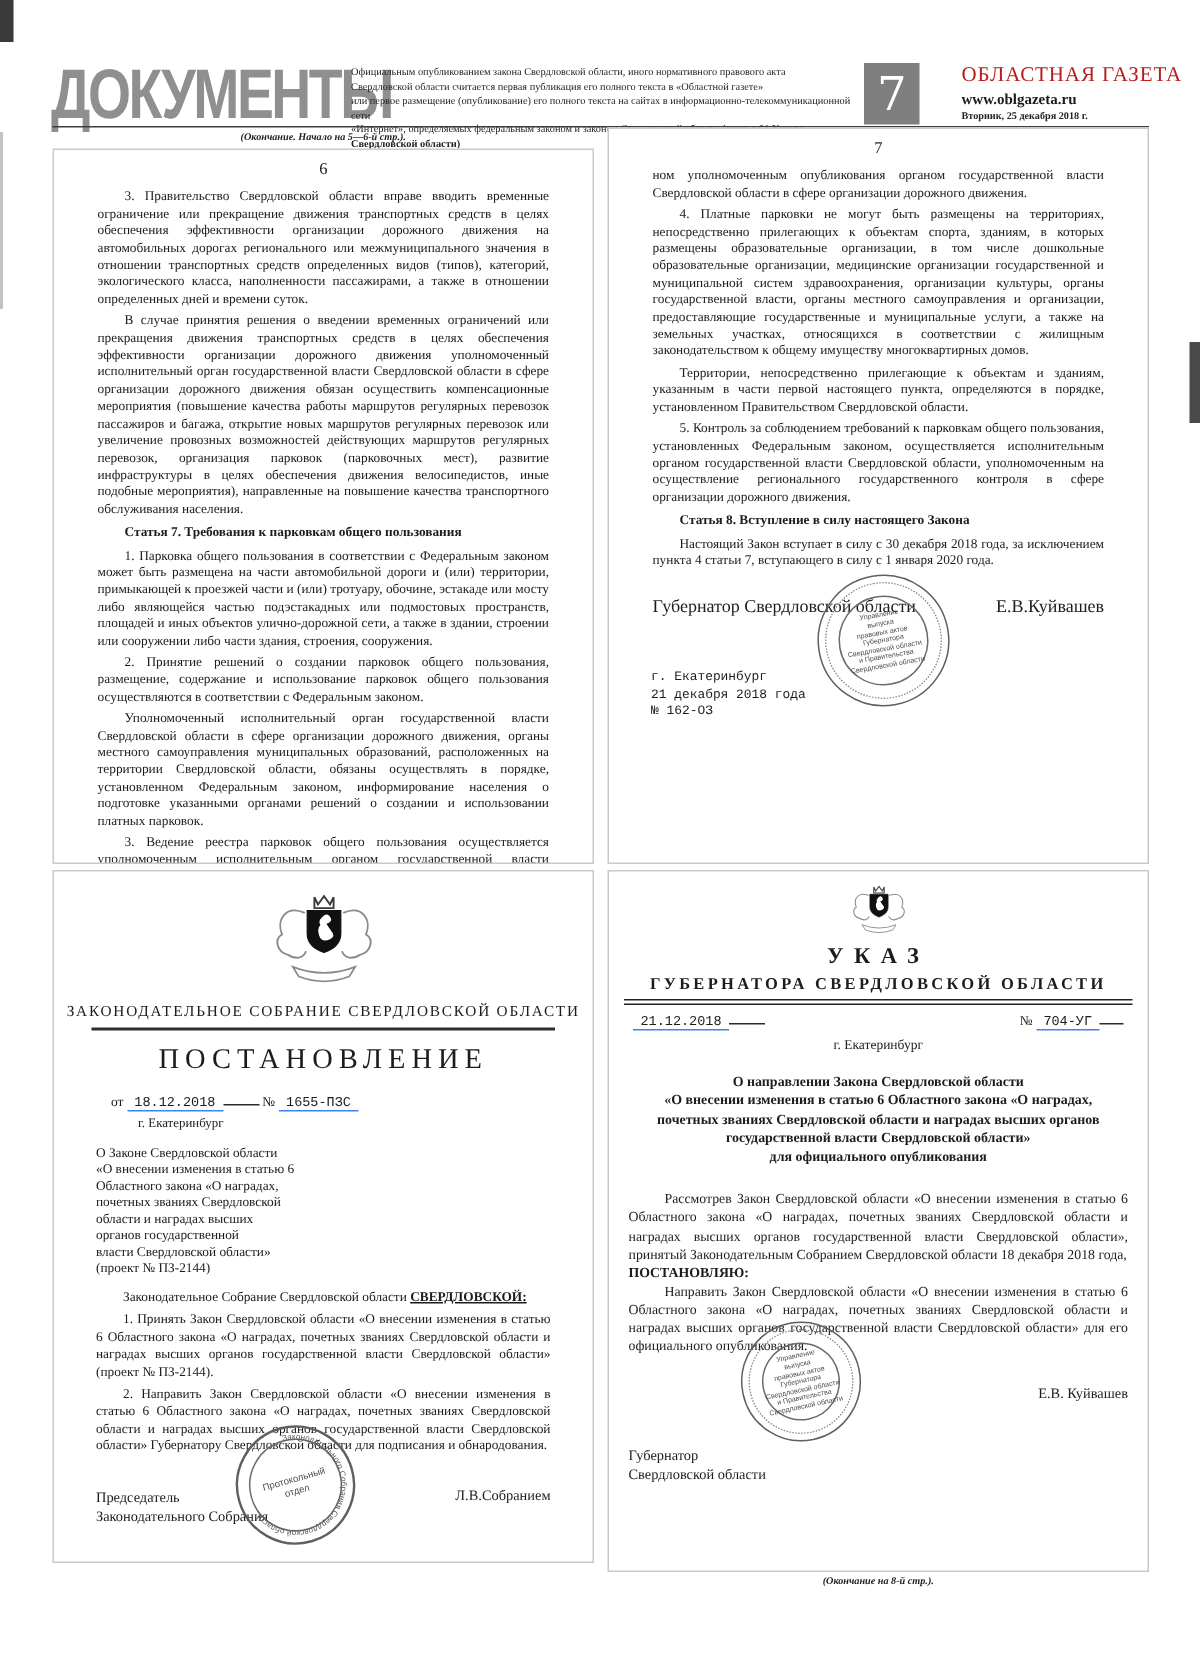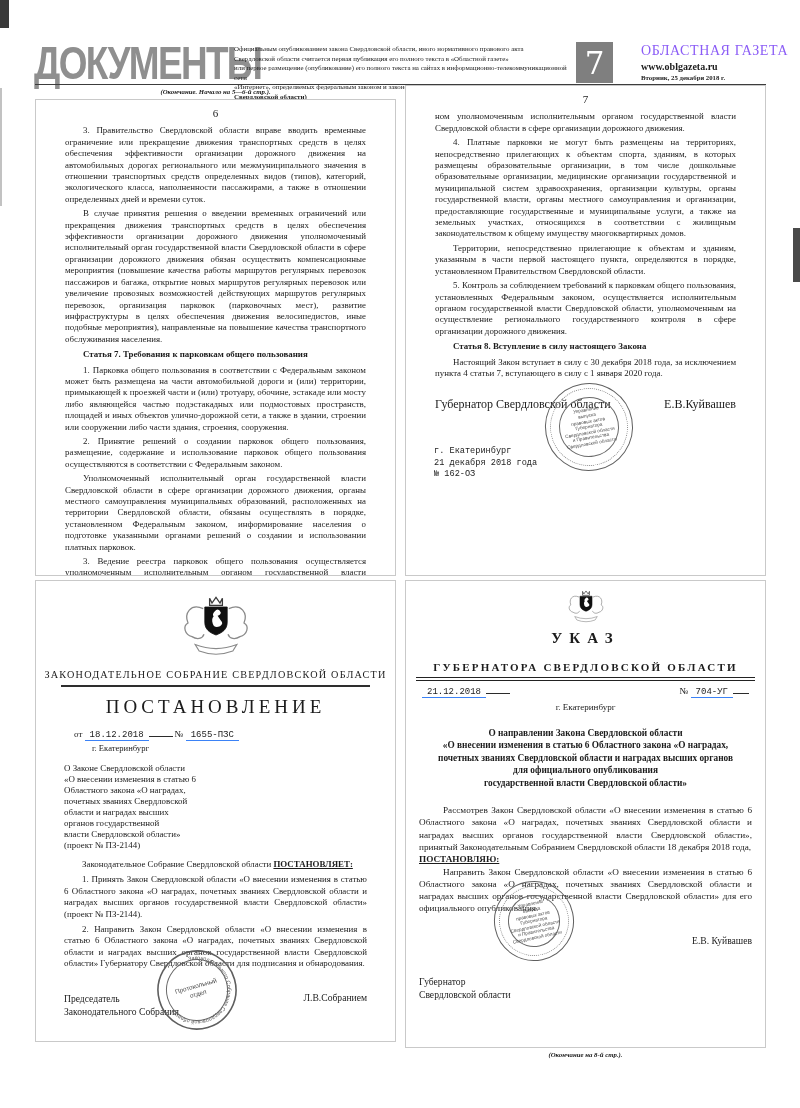--- a/index.html
+++ b/index.html
@@ -19,21 +19,21 @@
     font-family:"Liberation Serif",serif; font-size:6.9px; line-height:9.6px; color:#222;
     text-align:left;
   }
   .masthead-note b { font-weight:bold; }
   #page-number-box {
     position:absolute; left:576px; top:42px; width:37px; height:41px; background:#7f7f7f;
     display:flex; align-items:center; justify-content:center;
   }
   #page-number-box span { font-family:"DejaVu Serif",serif; font-size:31px; color:#ffffff; }
   .gazette { position:absolute; left:641px; top:43px; width:150px; }
-  .gazette-name { font-family:"Liberation Serif",serif; font-size:14px; letter-spacing:.6px; color:#8b5cf6; white-space:nowrap; }
+  .gazette-name { font-family:"Liberation Serif",serif; font-size:14px; letter-spacing:.6px; color:#b91c1c; white-space:nowrap; }
   .gazette-site { font-family:"Liberation Serif",serif; font-weight:bold; font-size:10px; margin-top:2px; }
   .gazette-date { font-family:"Liberation Serif",serif; font-weight:bold; font-size:6.8px; margin-top:2px; color:#222; }
   #masthead-rule { position:absolute; left:35px; top:84px; width:731px; height:1px; background:#3c3c3c; }
   .continuation { font-family:"Liberation Serif",serif; font-style:italic; font-weight:bold; font-size:6.8px; color:#222; text-align:center; }
   #continuation-top { position:absolute; left:35px; top:88px; width:361px; }
   #continuation-bottom { position:absolute; left:405px; top:1051px; width:361px; }
   
   .docbox { position:absolute; background:#fff; border:1px solid #c9c9c9; overflow:hidden; }
   #box-tl { left:35px;  top:99px;  width:361px; height:477px; padding:6px 29px; }
   #box-tr { left:405px; top:85px;  width:361px; height:491px; padding:6px 29px; }
@@ -72,29 +72,29 @@
   .subject { font-size:8.9px; line-height:11px; margin-left:28px; text-align:left; }
   #bl-subject { margin-top:10px; }
   .bl-body { font-size:8.9px; line-height:11.4px; text-align:justify; margin:8px 28px 0; }
   .bl-body .p { text-indent:18px; margin-bottom:4px; }
   .resolves-word { font-weight:bold; text-decoration:underline; }
   #bl-sig { display:flex; justify-content:space-between; font-size:9.6px; margin:22px 28px 0; }
   #bl-sig .t { line-height:13px; }
   
   #br-arms { margin-top:6px; }
   #br-doctype { text-align:center; font-weight:bold; font-size:15px; letter-spacing:7px; margin-top:3px; }
-  #br-org { text-align:center; font-weight:bold; font-size:11px; letter-spacing:2.2px; margin-top:14px; white-space:nowrap; }
+  #br-org { text-align:center; font-weight:bold; font-size:11px; letter-spacing:2.2px; margin-top:3px; white-space:nowrap; }
   #br-rules { margin:4px 10px 0; height:4px; border-top:1.6px solid #222; border-bottom:0.9px solid #222; }
   #br-dateline { display:flex; justify-content:space-between; font-size:9px; margin:5px 16px 0; }
   #br-place { text-align:center; font-size:9px; margin-top:5px; }
   .br-title { text-align:center; font-weight:bold; font-size:9.3px; line-height:12.4px; }
   #br-title-block { margin-top:15px; }
   .br-body { font-size:9.2px; line-height:12.3px; text-align:justify; margin:0 13px; }
   #br-p1 { margin-top:15px; text-indent:24px; }
-  #br-resolve { font-weight:bold; text-align:left;text-decoration:underline; }
+  #br-resolve { font-weight:bold; text-align:left; }
   #br-p2 { text-indent:24px; }
   #br-sig { display:flex; justify-content:space-between; font-size:9.6px; margin:20px 13px 0; }
   #br-sig .t { line-height:13px;margin-top:40px; }
   
   .art { position:absolute; }
   #art-corner { left:0; top:0; width:9px; height:28px; background:#3a3a3a; }
   #art-left { left:0; top:88px; width:2px; height:118px; background:#c2c2c2; }
   #art-right { left:793px; top:228px; width:7px; height:54px; background:#4a4a4a; }
 </style>
 </head>
@@ -144,21 +144,21 @@
     <p class="p">В случае принятия решения о введении временных ограничений или прекращения движения транспортных средств в целях обеспечения эффективности организации дорожного движения уполномоченный исполнительный орган государственной власти Свердловской области в сфере организации дорожного движения обязан осуществить компенсационные мероприятия (повышение качества работы маршрутов регулярных перевозок пассажиров и багажа, открытие новых маршрутов регулярных перевозок или увеличение провозных возможностей действующих маршрутов регулярных перевозок, организация парковок (парковочных мест), развитие инфраструктуры в целях обеспечения движения велосипедистов, иные подобные мероприятия), направленные на повышение качества транспортного обслуживания населения.</p>
     <div class="article-h">Статья 7. Требования к парковкам общего пользования</div>
     <p class="p">1. Парковка общего пользования в соответствии с Федеральным законом может быть размещена на части автомобильной дороги и (или) территории, примыкающей к проезжей части и (или) тротуару, обочине, эстакаде или мосту либо являющейся частью подэстакадных или подмостовых пространств, площадей и иных объектов улично-дорожной сети, а также в здании, строении или сооружении либо части здания, строения, сооружения.</p>
     <p class="p">2. Принятие решений о создании парковок общего пользования, размещение, содержание и использование парковок общего пользования осуществляются в соответствии с Федеральным законом.</p>
     <p class="p">Уполномоченный исполнительный орган государственной власти Свердловской области в сфере организации дорожного движения, органы местного самоуправления муниципальных образований, расположенных на территории Свердловской области, обязаны осуществлять в порядке, установленном Федеральным законом, информирование населения о подготовке указанными органами решений о создании и использовании платных парковок.</p>
     <p class="p">3. Ведение реестра парковок общего пользования осуществляется уполномоченным исполнительным органом государственной власти Свердловской области в сфере организации дорожного движения, уполномоченными органами местного самоуправления муниципальных образований, расположенных на территории Свердловской области, в порядке, установлен-</p>
   </div>
 
   <div class="docbox doc" id="box-tr">
     <div class="pageno">7</div>
-    <p class="p" style="text-indent:0">ном уполномоченным исполнительным органом государственной власти Свердловской области в сфере организации дорожного движения.</p>
+    <p class="p" style="text-indent:0">ном уполномоченным опубликования органом государственной власти Свердловской области в сфере организации дорожного движения.</p>
     <p class="p">4. Платные парковки не могут быть размещены на территориях, непосредственно прилегающих к объектам спорта, зданиям, в которых размещены образовательные организации, в том числе дошкольные образовательные организации, медицинские организации государственной и муниципальной систем здравоохранения, организации культуры, органы государственной власти, органы местного самоуправления и организации, предоставляющие государственные и муниципальные услуги, а также на земельных участках, относящихся в соответствии с жилищным законодательством к общему имуществу многоквартирных домов.</p>
     <p class="p">Территории, непосредственно прилегающие к объектам и зданиям, указанным в части первой настоящего пункта, определяются в порядке, установленном Правительством Свердловской области.</p>
     <p class="p">5. Контроль за соблюдением требований к парковкам общего пользования, установленных Федеральным законом, осуществляется исполнительным органом государственной власти Свердловской области, уполномоченным на осуществление регионального государственного контроля в сфере организации дорожного движения.</p>
     <div class="article-h">Статья 8. Вступление в силу настоящего Закона</div>
     <p class="p">Настоящий Закон вступает в силу с 30 декабря 2018 года, за исключением пункта 4 статьи 7, вступающего в силу с 1 января 2020 года.</p>
     <div class="sig-row">
       <span>Губернатор Свердловской области</span>
       <span>Е.В.Куйвашев</span>
     </div>
     <div class="seal" id="tr-seal">
@@ -195,21 +195,21 @@
       <div>О Законе Свердловской области</div>
       <div>«О внесении изменения в статью 6</div>
       <div>Областного закона «О наградах,</div>
       <div>почетных званиях Свердловской</div>
       <div>области и наградах высших</div>
       <div>органов государственной</div>
       <div>власти Свердловской области»</div>
       <div>(проект № ПЗ-2144)</div>
     </div>
     <div class="bl-body">
-      <p class="p"><span>Законодательное Собрание Свердловской области </span><span class="resolves-word">ПОСТАНОВЛЯЕТ:</span></p>
+      <p class="p"><span>Законодательное Собрание Свердловской области </span><span class="resolves-word">СВЕРДЛОВСКОЙ:</span></p>
       <p class="p">1. Принять Закон Свердловской области «О внесении изменения в статью 6 Областного закона «О наградах, почетных званиях Свердловской области и наградах высших органов государственной власти Свердловской области» (проект № ПЗ-2144).</p>
       <p class="p">2. Направить Закон Свердловской области «О внесении изменения в статью 6 Областного закона «О наградах, почетных званиях Свердловской области и наградах высших органов государственной власти Свердловской области» Губернатору Свердловской области для подписания и обнародования.</p>
     </div>
     <div id="bl-sig">
       <span class="t">
         <span style="display:block">Председатель</span>
         <span style="display:block">Законодательного Собрания</span>
       </span>
       <span>Л.В.Собранием</span>
     </div>
@@ -234,22 +234,22 @@
     <div id="br-rules"></div>
     <div id="br-dateline">
       <span><span class="uline mono">21.12.2018</span><span class="uline-ext"></span></span>
       <span><span>№</span> <span class="uline mono">704-УГ</span><span class="uline-ext" style="width:16px"></span></span>
     </div>
     <div id="br-place">г. Екатеринбург</div>
     <div id="br-title-block">
       <div class="br-title">О направлении Закона Свердловской области</div>
       <div class="br-title">«О внесении изменения в статью 6 Областного закона «О наградах,</div>
       <div class="br-title">почетных званиях Свердловской области и наградах высших органов</div>
+      <div class="br-title">государственной власти Свердловской области»</div>
       <div class="br-title">для официального опубликования</div>
-      <div class="br-title">государственной власти Свердловской области»</div>
     </div>
     <p class="br-body" id="br-p1">Рассмотрев Закон Свердловской области «О внесении изменения в статью 6 Областного закона «О наградах, почетных званиях Свердловской области и наградах высших органов государственной власти Свердловской области», принятый Законодательным Собранием Свердловской области 18 декабря 2018 года,</p>
     <p class="br-body" id="br-resolve">ПОСТАНОВЛЯЮ:</p>
     <p class="br-body" id="br-p2">Направить Закон Свердловской области «О внесении изменения в статью 6 Областного закона «О наградах, почетных званиях Свердловской области и наградах высших органов государственной власти Свердловской области» для его официального опубликования.</p>
     <div id="br-sig">
       <span class="t">
         <span style="display:block">Губернатор</span>
         <span style="display:block">Свердловской области</span>
       </span>
       <span>Е.В. Куйвашев</span>

